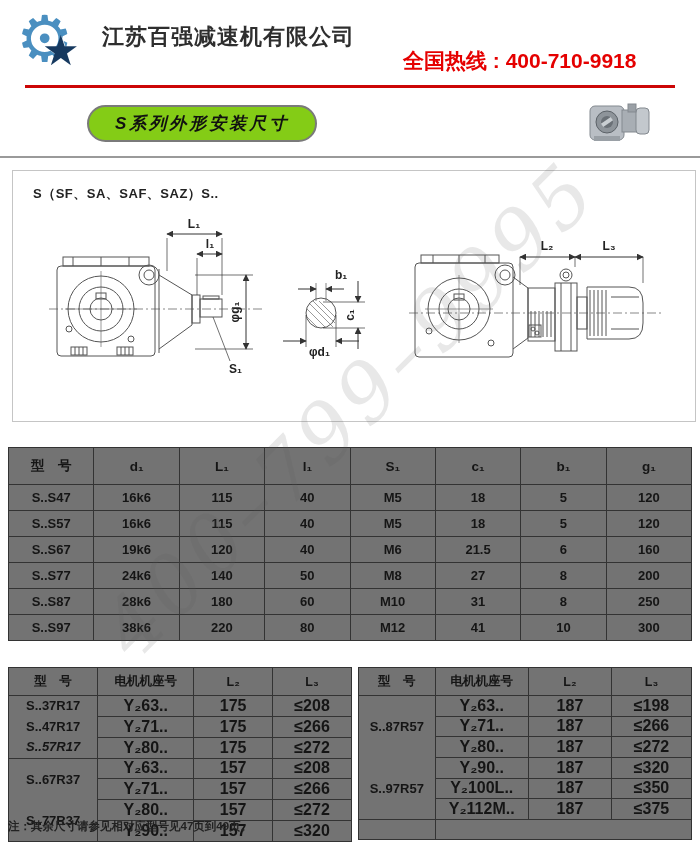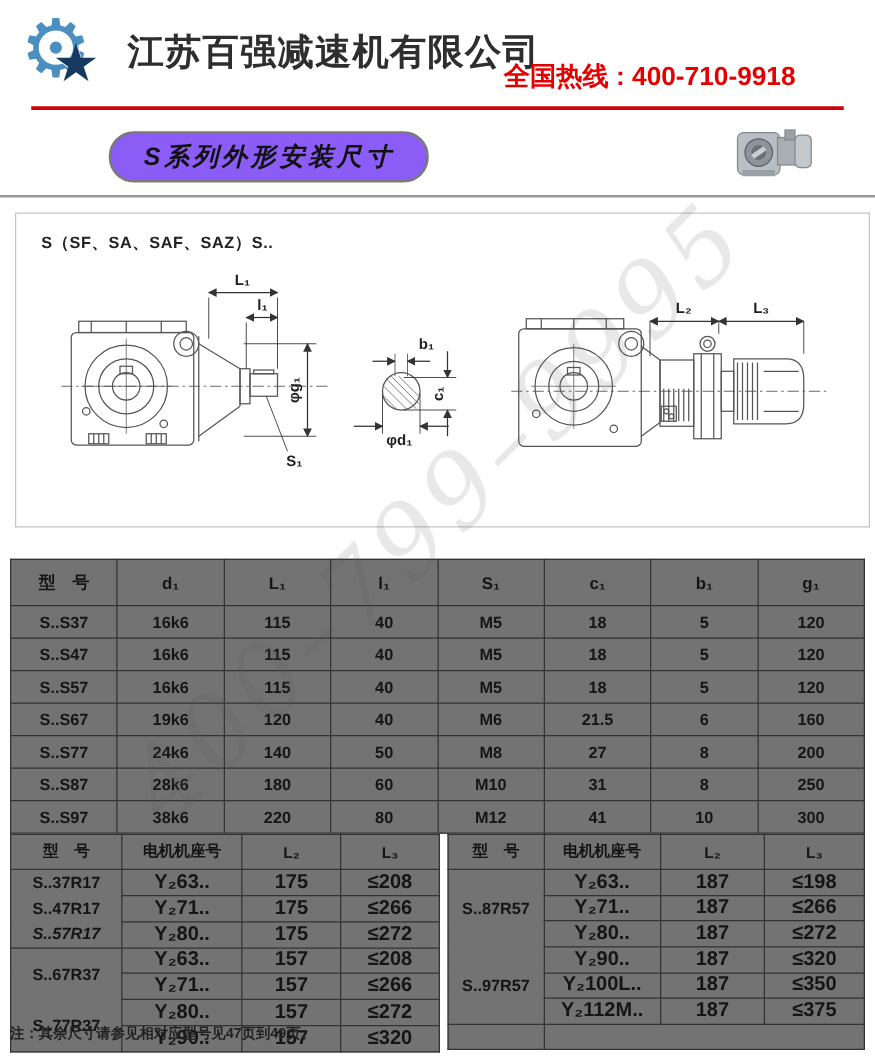--- a/index.html
+++ b/index.html
@@ -3,27 +3,27 @@
 <meta charset="utf-8">
 <style>
   html,body{margin:0;padding:0;background:#fff;}
   .page{position:relative;width:700px;height:850px;background:#fff;overflow:hidden;
         font-family:"Liberation Sans","DejaVu Sans",sans-serif;color:#1a1a1a;}
 
   
   .logo{position:absolute;left:16px;top:4px;width:82px;height:78px;}
   .logo .gear{position:absolute;left:0;top:-4px;font-size:64px;line-height:78px;color:#4a8fc0;}
   .logo .star{position:absolute;left:26px;top:22px;font-size:42px;color:#16395f;text-shadow:1px 1px 0 #fff;}
-  .company{position:absolute;left:102px;top:22px;font-size:29px;font-weight:bold;color:#2e2e2e;letter-spacing:1px;white-space:nowrap;text-align:center;}
+  .company{position:absolute;left:102px;top:22px;font-size:22px;font-weight:bold;color:#2e2e2e;letter-spacing:1px;white-space:nowrap;text-align:center;}
   .hotline{position:absolute;left:403px;top:47px;font-size:21px;font-weight:bold;color:#e50000;white-space:nowrap;}
   .red-line{position:absolute;left:25px;top:85px;width:650px;height:3px;background:#cc0606;}
 
   
   .badge{position:absolute;left:87px;top:105px;padding:5px 26px;border:2px solid #7a7a7a;border-radius:20px;
-         font-size:20px;font-weight:bold;font-style:italic;letter-spacing:3px;color:#111;background:#8b5cf6;}
+         font-size:17px;font-weight:bold;font-style:italic;letter-spacing:3px;color:#111;background:#84cc16;}
   .thumb{position:absolute;left:588px;top:96px;width:64px;height:54px;}
   .gray-line{position:absolute;left:0;top:156px;width:700px;height:2px;background:#9a9a9a;}
 
   
   .panel{position:absolute;left:12px;top:170px;width:682px;height:250px;border:1px solid #c5c5c5;background:#fff;}
   .caption{position:absolute;top:14px;font-size:13px;font-weight:600;letter-spacing:.5px;color:#222;white-space:nowrap;}
   .caption.left{left:20px;} .caption.right{left:385px;}
   .panel svg{position:absolute;left:0;top:0;}
   .panel svg text{font:bold 12px "Liberation Sans","DejaVu Sans",sans-serif;fill:#222;}
 
@@ -220,30 +220,20 @@
           <th>L₁</th>
           <th>l₁</th>
           <th>S₁</th>
           <th>c₁</th>
           <th>b₁</th>
           <th>g₁</th>
         </tr>
       </thead>
     <tbody>
         <tr>
-          <td>S..S37</td>
-          <td>16k6</td>
-          <td>115</td>
-          <td>40</td>
-          <td>M5</td>
-          <td>18</td>
-          <td>5</td>
-          <td>120</td>
-        </tr>
-        <tr>
           <td>S..S47</td>
           <td>16k6</td>
           <td>115</td>
           <td>40</td>
           <td>M5</td>
           <td>18</td>
           <td>5</td>
           <td>120</td>
         </tr>
         <tr>

